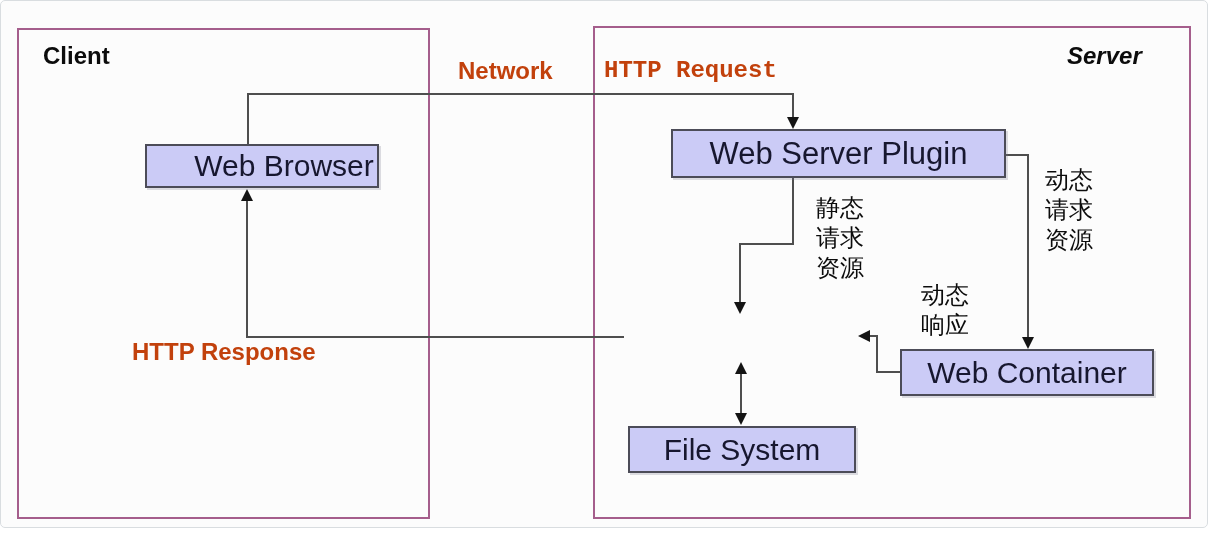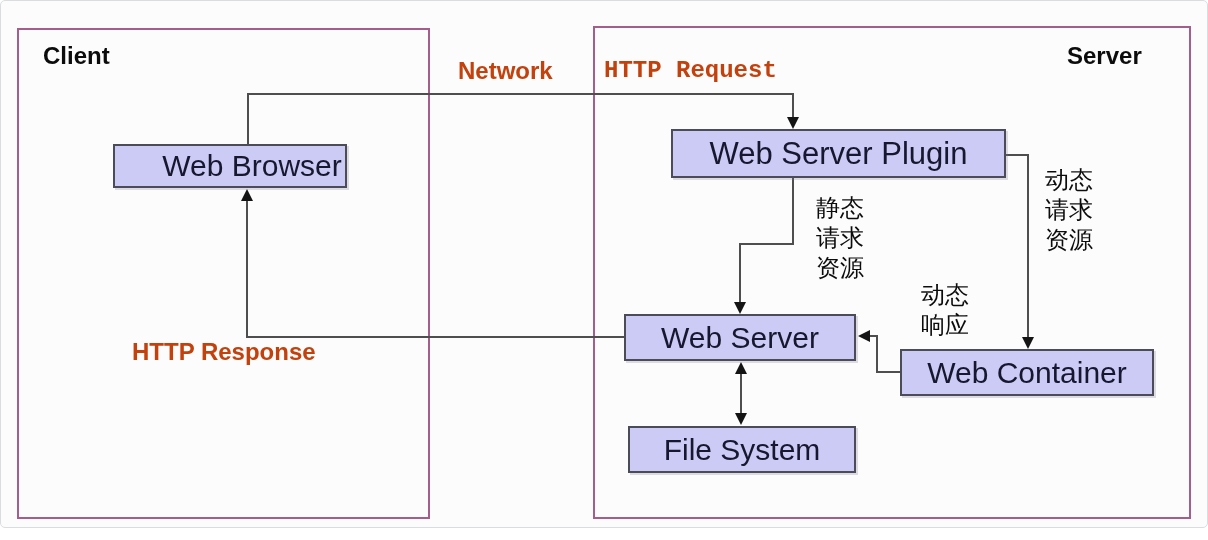--- a/index.html
+++ b/index.html
@@ -102,40 +102,39 @@
 
     <path d="M623,336 L246,336 L246,200"></path>
     <polygon points="240,200 252,200 246,188"></polygon>
 
     <path d="M740,373 L740,412"></path>
     <polygon points="734,373 746,373 740,361"></polygon>
     <polygon points="734,412 746,412 740,424"></polygon>
   </svg>
 
   <div class="group-label" style="left:42px; top:41px;">Client</div>
-  <div class="group-label" style="left:1066px; top:41px;">Server</div>
+  <div class="group-label" style="left:1066px; top:41px;font-style:italic;">Server</div>
 
   <div class="edge-label" style="left:457px; top:56px;">Network</div>
   <div class="edge-label" style="left:603px; top:56px;font-family:Liberation Mono, monospace;">HTTP Request</div>
   <div class="edge-label" style="left:131px; top:337px;">HTTP Response</div>
 
   <div class="cn-label" style="left:808px; top:192px; width:62px;">
     <span>静态</span>
     <span>请求</span>
     <span>资源</span>
   </div>
   <div class="cn-label" style="left:1037px; top:164px; width:62px;">
     <span>动态</span>
     <span>请求</span>
     <span>资源</span>
   </div>
   <div class="cn-label" style="left:913px; top:279px; width:62px;">
     <span>动态</span>
     <span>响应</span>
   </div>
 
-  <div class="node" style="left:112px; top:143px; width:234px; height:44px;padding-left:44px;">Web Browser</div>
+  <div class="node" style="left:144px; top:143px; width:234px; height:44px;padding-left:44px;">Web Browser</div>
   <div class="node" style="left:623px; top:128px; width:335px; height:49px; font-size:31px;margin-left:47px;">Web Server Plugin</div>
-  <div class="node" style="left:623px; top:313px; width:232px; height:47px;">Web Server</div>
   <div class="node" style="left:899px; top:348px; width:254px; height:47px;">Web Container</div>
   <div class="node" style="left:627px; top:425px; width:228px; height:47px;text-align:right;">File System</div>
 
 </div>
 
 </body></html>

